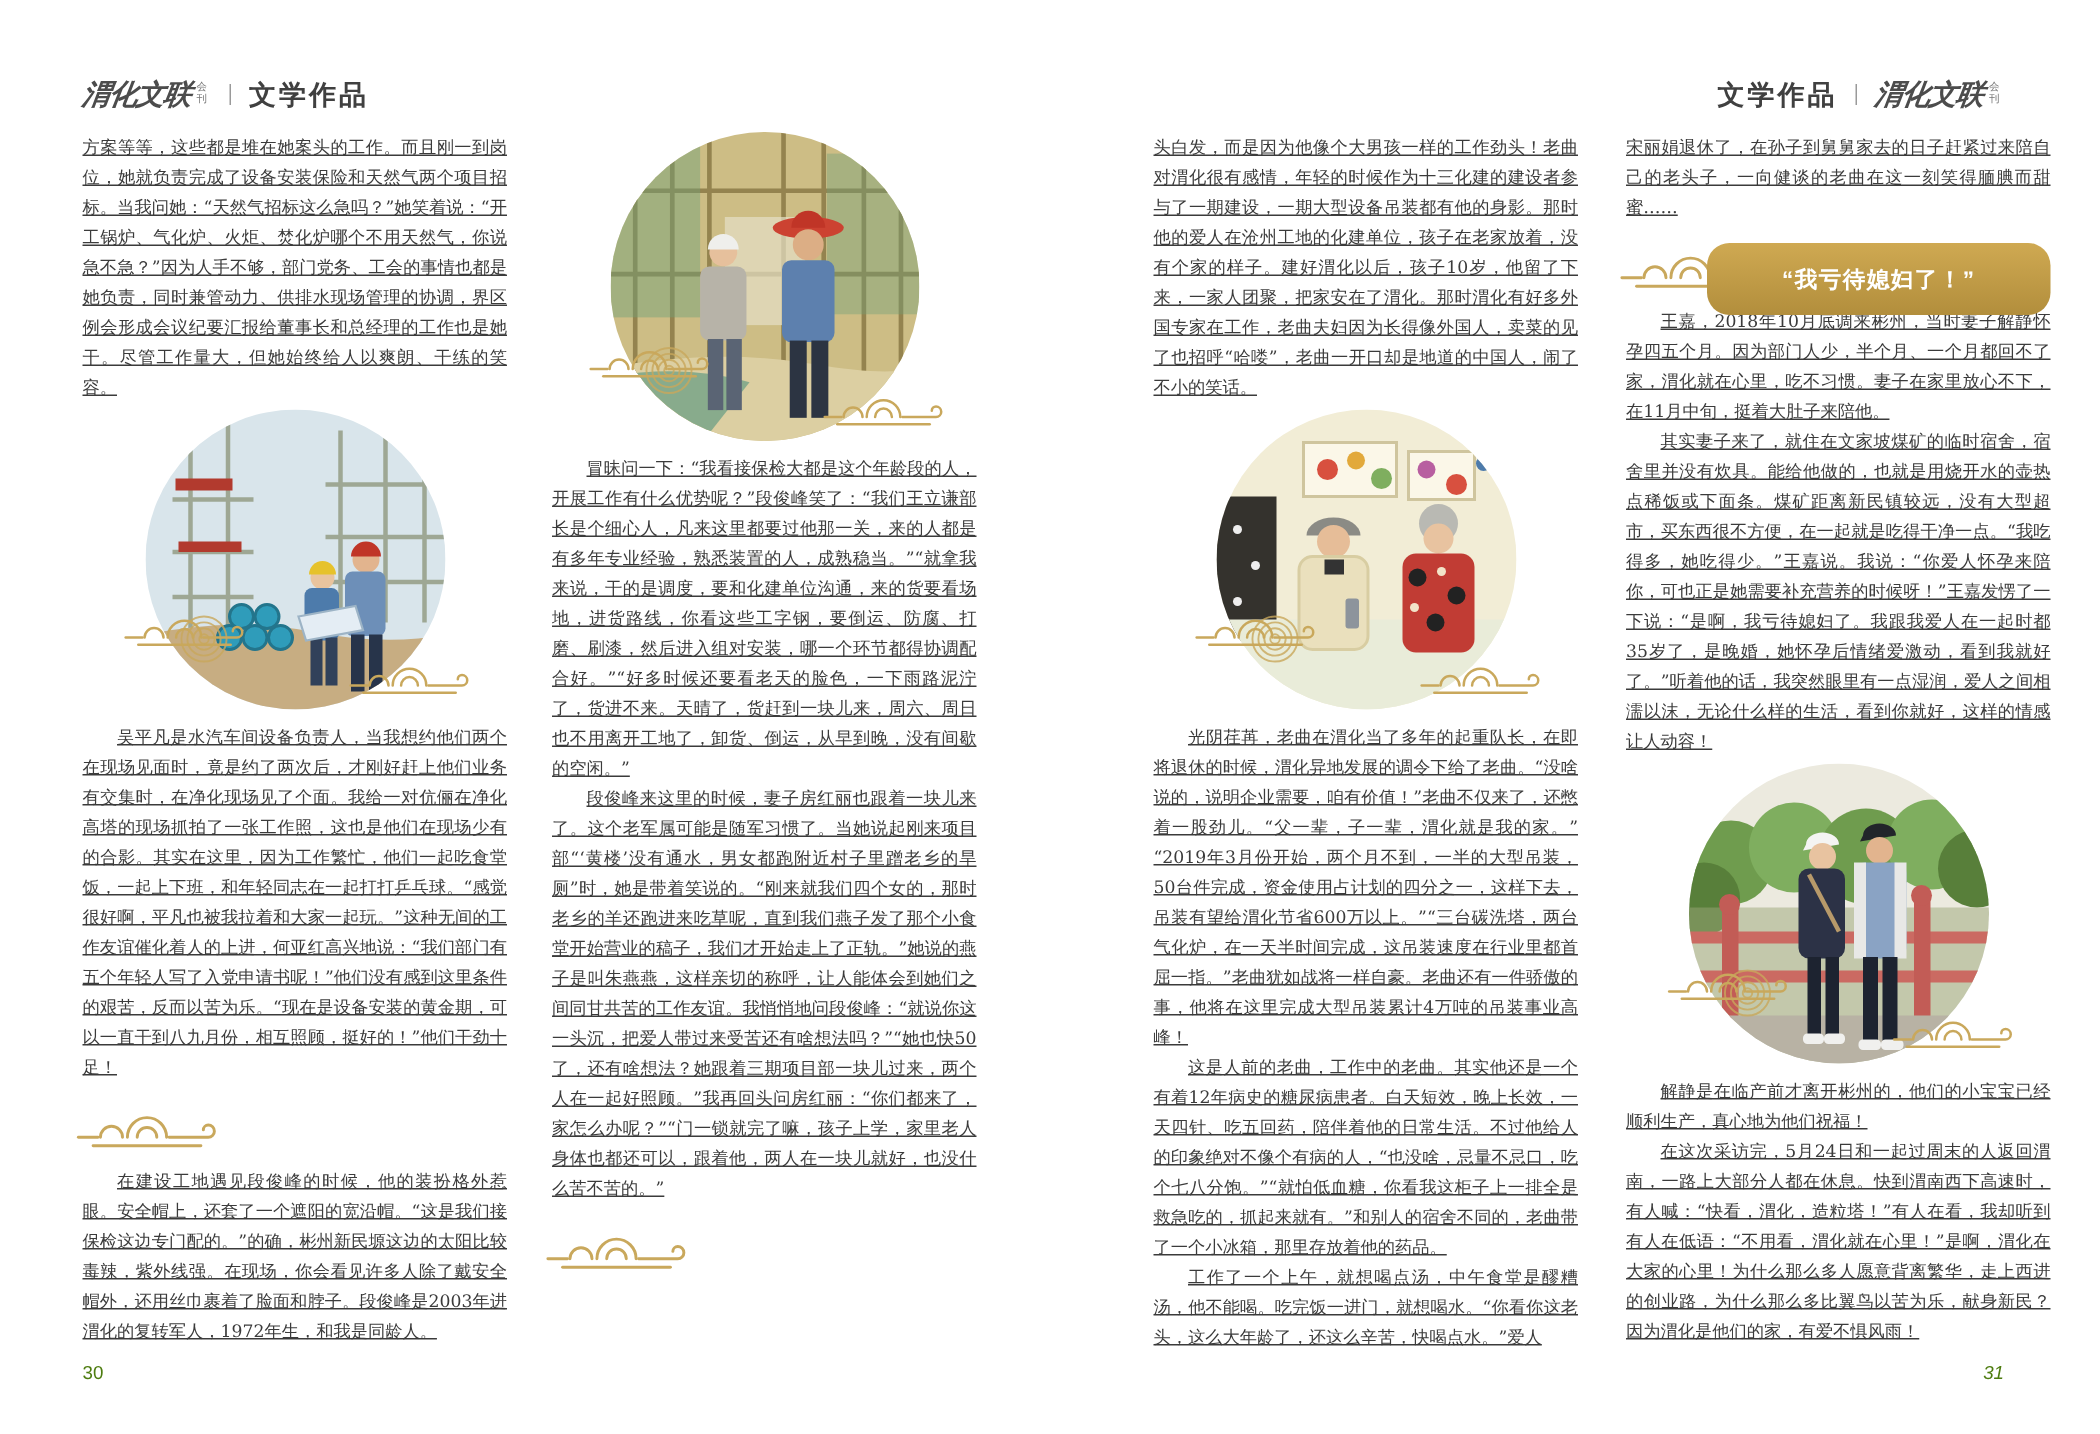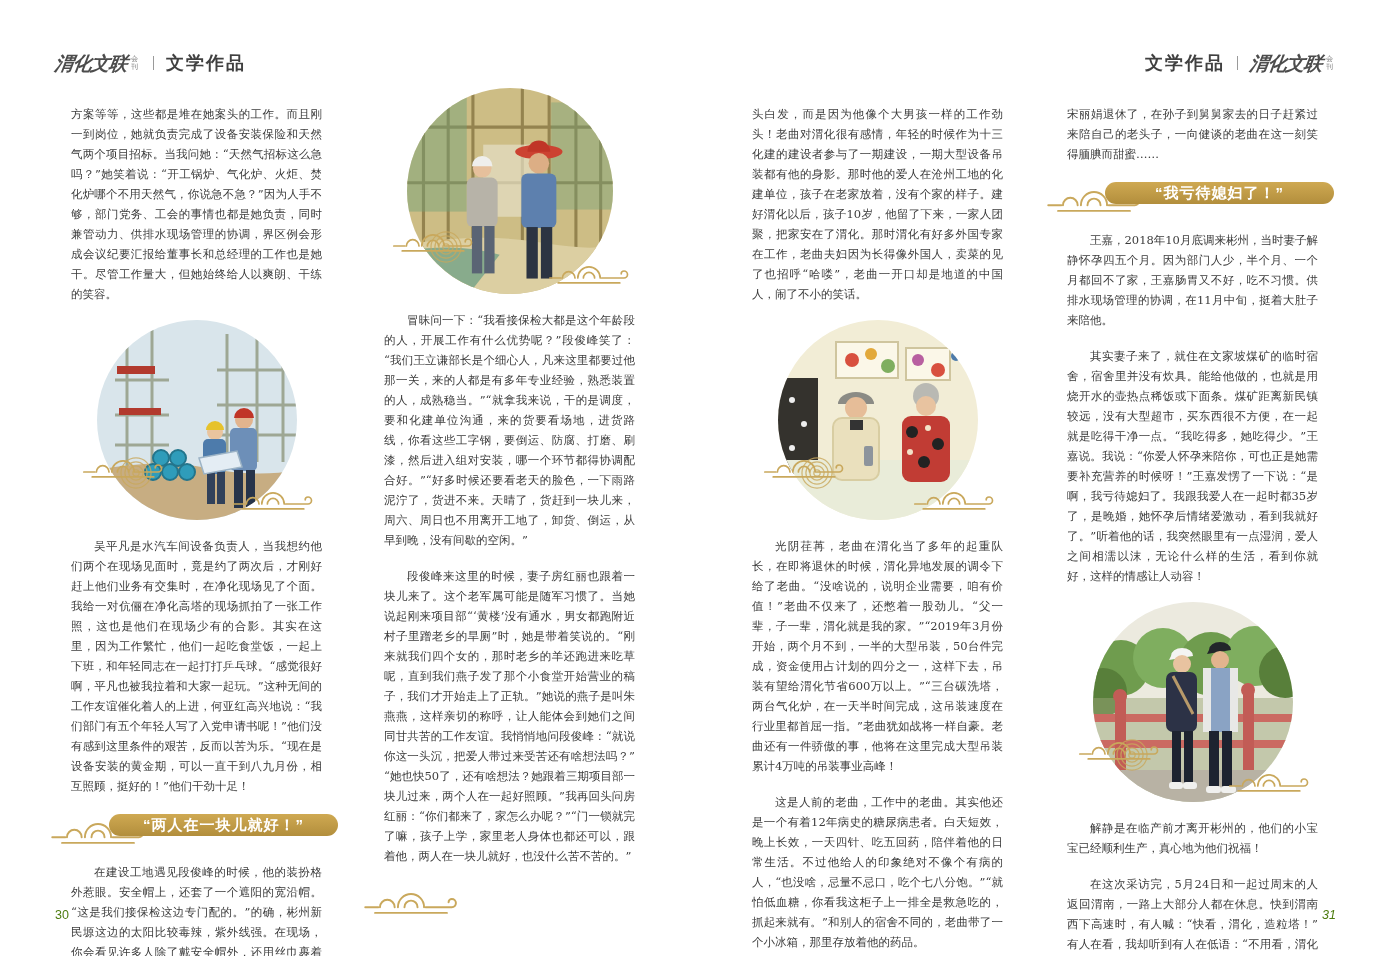--- a/index.html
+++ b/index.html
@@ -10,36 +10,36 @@
   .page-left .pg-header{padding-left:55px;}
   .page-right .pg-header{justify-content:flex-end;padding-right:64px;}
   .logo{display:flex;align-items:flex-end;}
   .logo-script{font-family:"DejaVu Serif","Liberation Serif",serif;font-style:italic;font-weight:700;font-size:19px;color:#4c4c4c;transform:skewX(-8deg);letter-spacing:-1px;line-height:1;}
   .logo-sub{display:inline-block;width:10px;font-size:7px;line-height:1.15;color:#777;margin:0 0 1px 4px;word-break:break-all;font-family:"Liberation Sans",sans-serif;}
   .hdr-divider{display:inline-block;width:1px;height:14px;background:#9a9a9a;margin:0 12px;}
   .hdr-section{font-family:"Liberation Sans",sans-serif;font-size:18px;color:#404040;letter-spacing:2px;font-weight:600;}
   
   .cols{display:flex;}
   .page-left .cols{padding-left:55px;gap:30px;}
-  .page-right .cols{padding-left:36px;gap:32px;}
+  .page-right .cols{padding-left:36px;gap:32px;justify-content:center;}
   .col{width:283px;flex:0 0 283px;}
-  .para{font-family:"DejaVu Serif","Liberation Serif",serif;font-size:11.5px;line-height:20px;color:#3b3b3b;text-align:justify;margin:16px;text-indent:2em;}
+  .para{font-family:"DejaVu Serif","Liberation Serif",serif;font-size:11.5px;line-height:20px;color:#3b3b3b;text-align:justify;margin:0;text-indent:2em;text-decoration:underline;}
   .para.no-indent{text-indent:0;}
   
   .photo{width:200px;height:200px;margin:5px auto 8px;position:relative;}
   .photo-lg{width:206px;height:206px;margin-top:0;}
   .photo svg.pic{width:100%;height:100%;display:block;}
   .cloud{position:absolute;width:84px;height:34px;pointer-events:none;}
   .cloud.cl{left:-16px;bottom:38px;}
   .cloud.cr{right:-18px;bottom:6px;}
   .spiral{position:absolute;width:38px;height:38px;left:20px;bottom:28px;opacity:.8;pointer-events:none;}
   
   .sec-head{position:relative;height:34px;margin:12px 0 10px;}
   .head-cloud{position:absolute;left:-6px;top:-3px;width:98px;height:40px;}
-  .pill{position:absolute;left:54px;right:0;top:2px;height:22px;border-radius:15px;
+  .pill{position:absolute;left:54px;right:0;top:2px;height:48px;border-radius:15px;
     background:linear-gradient(180deg,#cfa952,#b28e3c);color:#ffffff;display:flex;align-items:center;justify-content:center;
     font-family:"Liberation Sans",sans-serif;font-weight:700;font-size:15px;letter-spacing:1px;}
   
   .page-num{position:absolute;bottom:34px;font-family:"Liberation Sans",sans-serif;font-size:12.5px;color:#4d7c0f;}
   .page-left .page-num{left:55px;}
   .page-right .page-num{right:64px;font-style:italic;}
   .hidden-defs{position:absolute;width:0;height:0;overflow:hidden;}
 </style>
 </head>
 <body>
@@ -137,21 +137,20 @@
             <use href="#orn-spiral"></use>
           </svg>
       </figure>
 
       <p class="para">吴平凡是水汽车间设备负责人，当我想约他们两个在现场见面时，竟是约了两次后，才刚好赶上他们业务有交集时，在净化现场见了个面。我给一对伉俪在净化高塔的现场抓拍了一张工作照，这也是他们在现场少有的合影。其实在这里，因为工作繁忙，他们一起吃食堂饭，一起上下班，和年轻同志在一起打打乒乓球。“感觉很好啊，平凡也被我拉着和大家一起玩。”这种无间的工作友谊催化着人的上进，何亚红高兴地说：“我们部门有五个年轻人写了入党申请书呢！”他们没有感到这里条件的艰苦，反而以苦为乐。“现在是设备安装的黄金期，可以一直干到八九月份，相互照顾，挺好的！”他们干劲十足！</p>
 
       <div class="sec-head">
         <svg class="head-cloud">
             <use href="#orn-cloud"></use>
           </svg>
-        <div class="pill">“两人在一块儿就好！”</div>
       </div>
 
       <p class="para">在建设工地遇见段俊峰的时候，他的装扮格外惹眼。安全帽上，还套了一个遮阳的宽沿帽。“这是我们接保检这边专门配的。”的确，彬州新民塬这边的太阳比较毒辣，紫外线强。在现场，你会看见许多人除了戴安全帽外，还用丝巾裹着了脸面和脖子。段俊峰是2003年进渭化的复转军人，1972年生，和我是同龄人。</p>
     </div>
 
     <div class="col">
       <figure class="photo photo-lg" aria-label="建设工地脚手架前，段俊峰夫妇的合影">
         <svg class="pic" viewBox="0 0 200 200">
           <defs>
               <clipPath id="cp2">
@@ -288,21 +287,21 @@
     <div class="col">
       <p class="para no-indent">宋丽娟退休了，在孙子到舅舅家去的日子赶紧过来陪自己的老头子，一向健谈的老曲在这一刻笑得腼腆而甜蜜……</p>
 
       <div class="sec-head">
         <svg class="head-cloud">
             <use href="#orn-cloud"></use>
           </svg>
         <div class="pill">“我亏待媳妇了！”</div>
       </div>
 
-      <p class="para">王嘉，2018年10月底调来彬州，当时妻子解静怀孕四五个月。因为部门人少，半个月、一个月都回不了家，王嘉肠胃又不好，吃不习惯。供排水现场管理的协调，在11月中旬，挺着大肚子来陪他。</p>
+      <p class="para">王嘉，2018年10月底调来彬州，当时妻子解静怀孕四五个月。因为部门人少，半个月、一个月都回不了家，渭化就在心里，吃不习惯。妻子在家里放心不下，在11月中旬，挺着大肚子来陪他。</p>
       <p class="para">其实妻子来了，就住在文家坡煤矿的临时宿舍，宿舍里并没有炊具。能给他做的，也就是用烧开水的壶热点稀饭或下面条。煤矿距离新民镇较远，没有大型超市，买东西很不方便，在一起就是吃得干净一点。“我吃得多，她吃得少。”王嘉说。我说：“你爱人怀孕来陪你，可也正是她需要补充营养的时候呀！”王嘉发愣了一下说：“是啊，我亏待媳妇了。我跟我爱人在一起时都35岁了，是晚婚，她怀孕后情绪爱激动，看到我就好了。”听着他的话，我突然眼里有一点湿润，爱人之间相濡以沫，无论什么样的生活，看到你就好，这样的情感让人动容！</p>
 
       <figure class="photo" aria-label="王嘉和妻子在景区红栏杆前的合影">
         <svg class="pic" viewBox="0 0 200 200">
           <defs>
               <clipPath id="cp4">
                 <circle cx="100" cy="100" r="100"></circle>
               </clipPath>
             </defs>
           <g clip-path="url(#cp4)">

